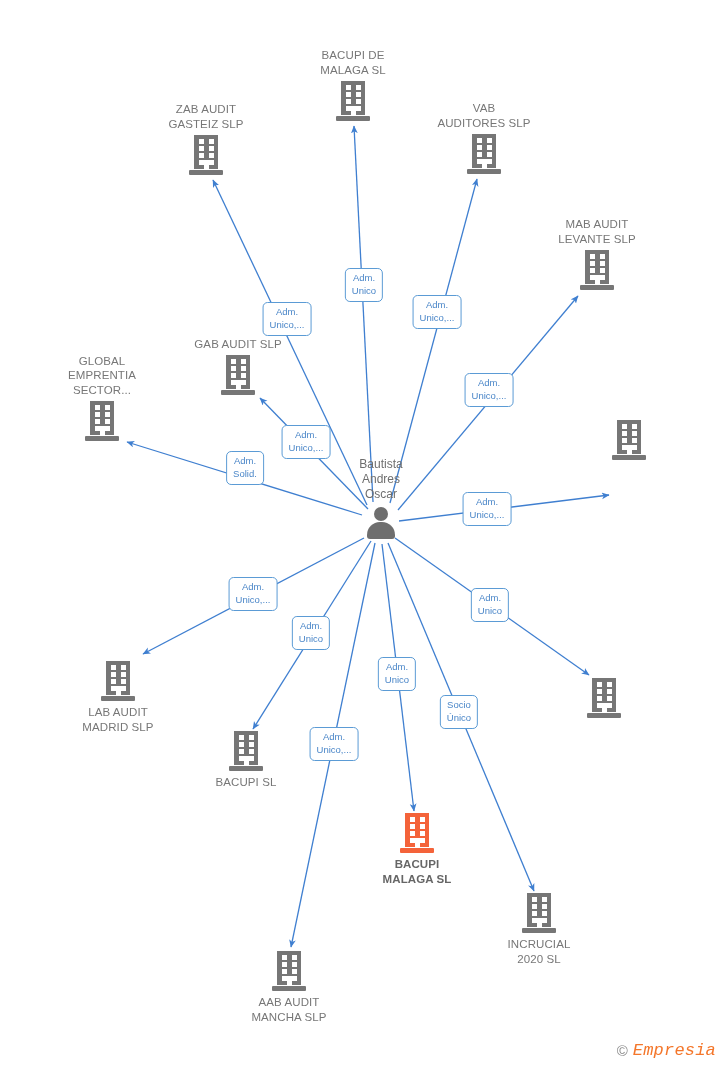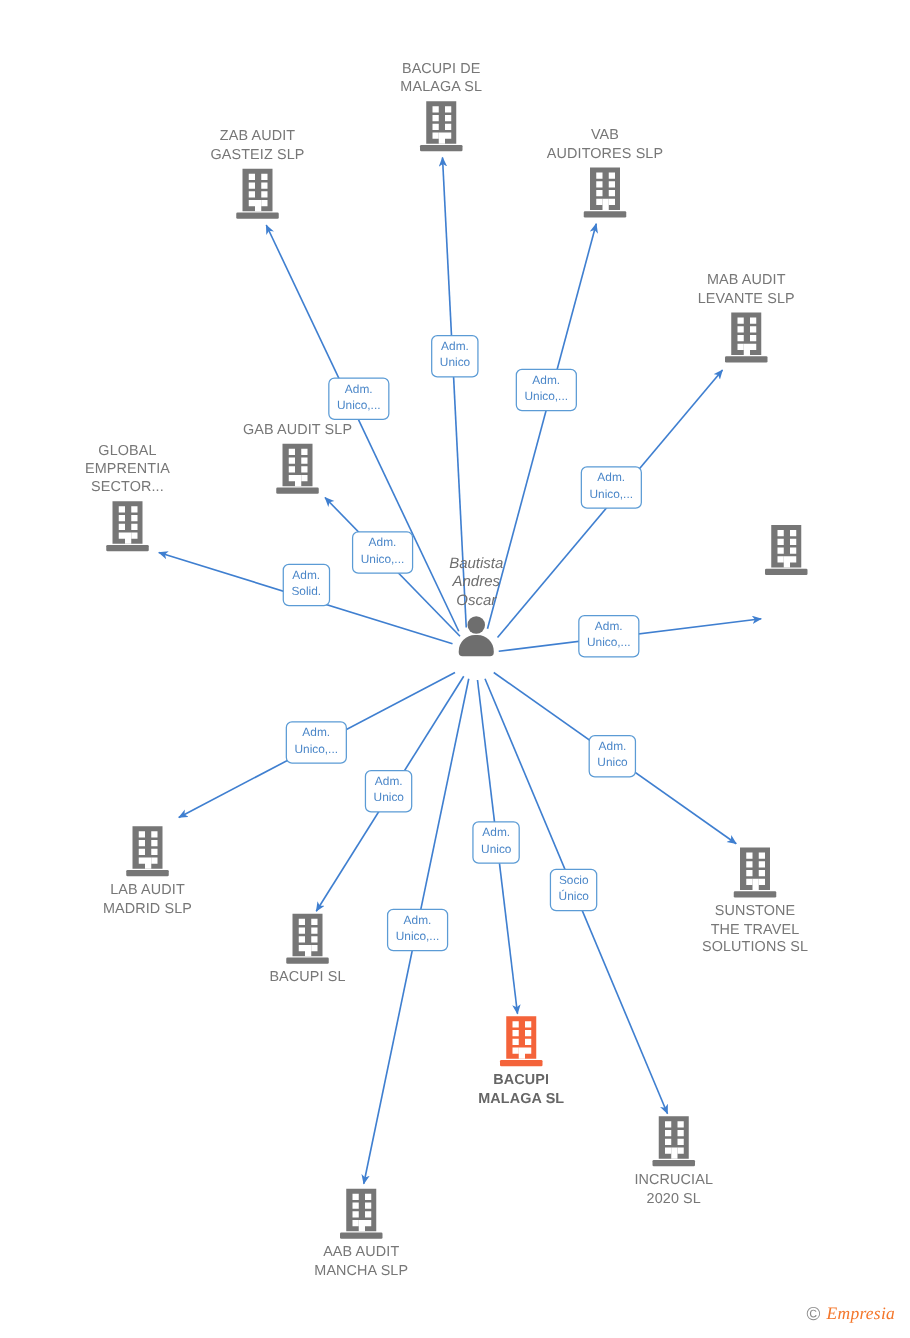--- a/index.html
+++ b/index.html
@@ -148,23 +148,23 @@
     bottom: 10px;
     display: flex;
     align-items: center;
     gap: 5px;
   }
   #watermark .copy {
     font-size: 15px;
     color: #8a8a8a;
   }
   #watermark .brand {
-    font-family: Liberation Serif, serif;
+    font-family: Liberation Mono, monospace;
     font-style: italic;
-    font-size: 14px;
+    font-size: 17px;
     color: #f4762a;
     letter-spacing: 0.2px;
   }
 </style>
 </head>
 <body>
 
 <div id="canvas">
 
   <svg id="edges" viewBox="0 0 728 1070" xmlns="http://www.w3.org/2000/svg">
@@ -368,23 +368,20 @@
             <div class="win" style="left: 9.5px; top: 11px;"></div>
             <div class="win" style="left: 19.5px; top: 11px;"></div>
             <div class="win" style="left: 9.5px; top: 18px;"></div>
             <div class="win" style="left: 19.5px; top: 18px;"></div>
             <div class="win" style="left: 9.5px; top: 25px;"></div>
             <div class="win" style="left: 19.5px; top: 25px;"></div>
             <div class="door"></div>
             <div class="base"></div>
           </div>
         </div>
-        <div class="node-label">SUNSTONE
-THE TRAVEL
-SOLUTIONS  SL</div>
       </div>
       <div class="node label-below highlight" style="left: 417px; top: 813px;">
         <div class="node-icon">
           <div class="bld">
             <div class="body"></div>
             <div class="win" style="left: 9.5px; top: 4px;"></div>
             <div class="win" style="left: 19.5px; top: 4px;"></div>
             <div class="win" style="left: 9.5px; top: 11px;"></div>
             <div class="win" style="left: 19.5px; top: 11px;"></div>
             <div class="win" style="left: 9.5px; top: 18px;"></div>
@@ -460,21 +457,21 @@
 Unico,...</div>
       <div class="edge-label" style="left: 397px; top: 674px;">Adm.
 Unico</div>
       <div class="edge-label" style="left: 459px; top: 712px;">Socio
 Único</div>
       <div class="edge-label" style="left: 490px; top: 605px;">Adm.
 Unico</div>
     </div>
 
   <div id="center-node-holder">
-      <div class="center-node" style="left: 381px; top: 443px; font-style: italic;">
+      <div class="center-node" style="left: 381px; top: 457px;">
         <div class="center-label">Bautista
 Andres
 Oscar</div>
         <div class="node-icon" style="height: 34px;">
           <div class="person">
             <div class="head"></div>
             <div class="torso"></div>
           </div>
         </div>
       </div>

